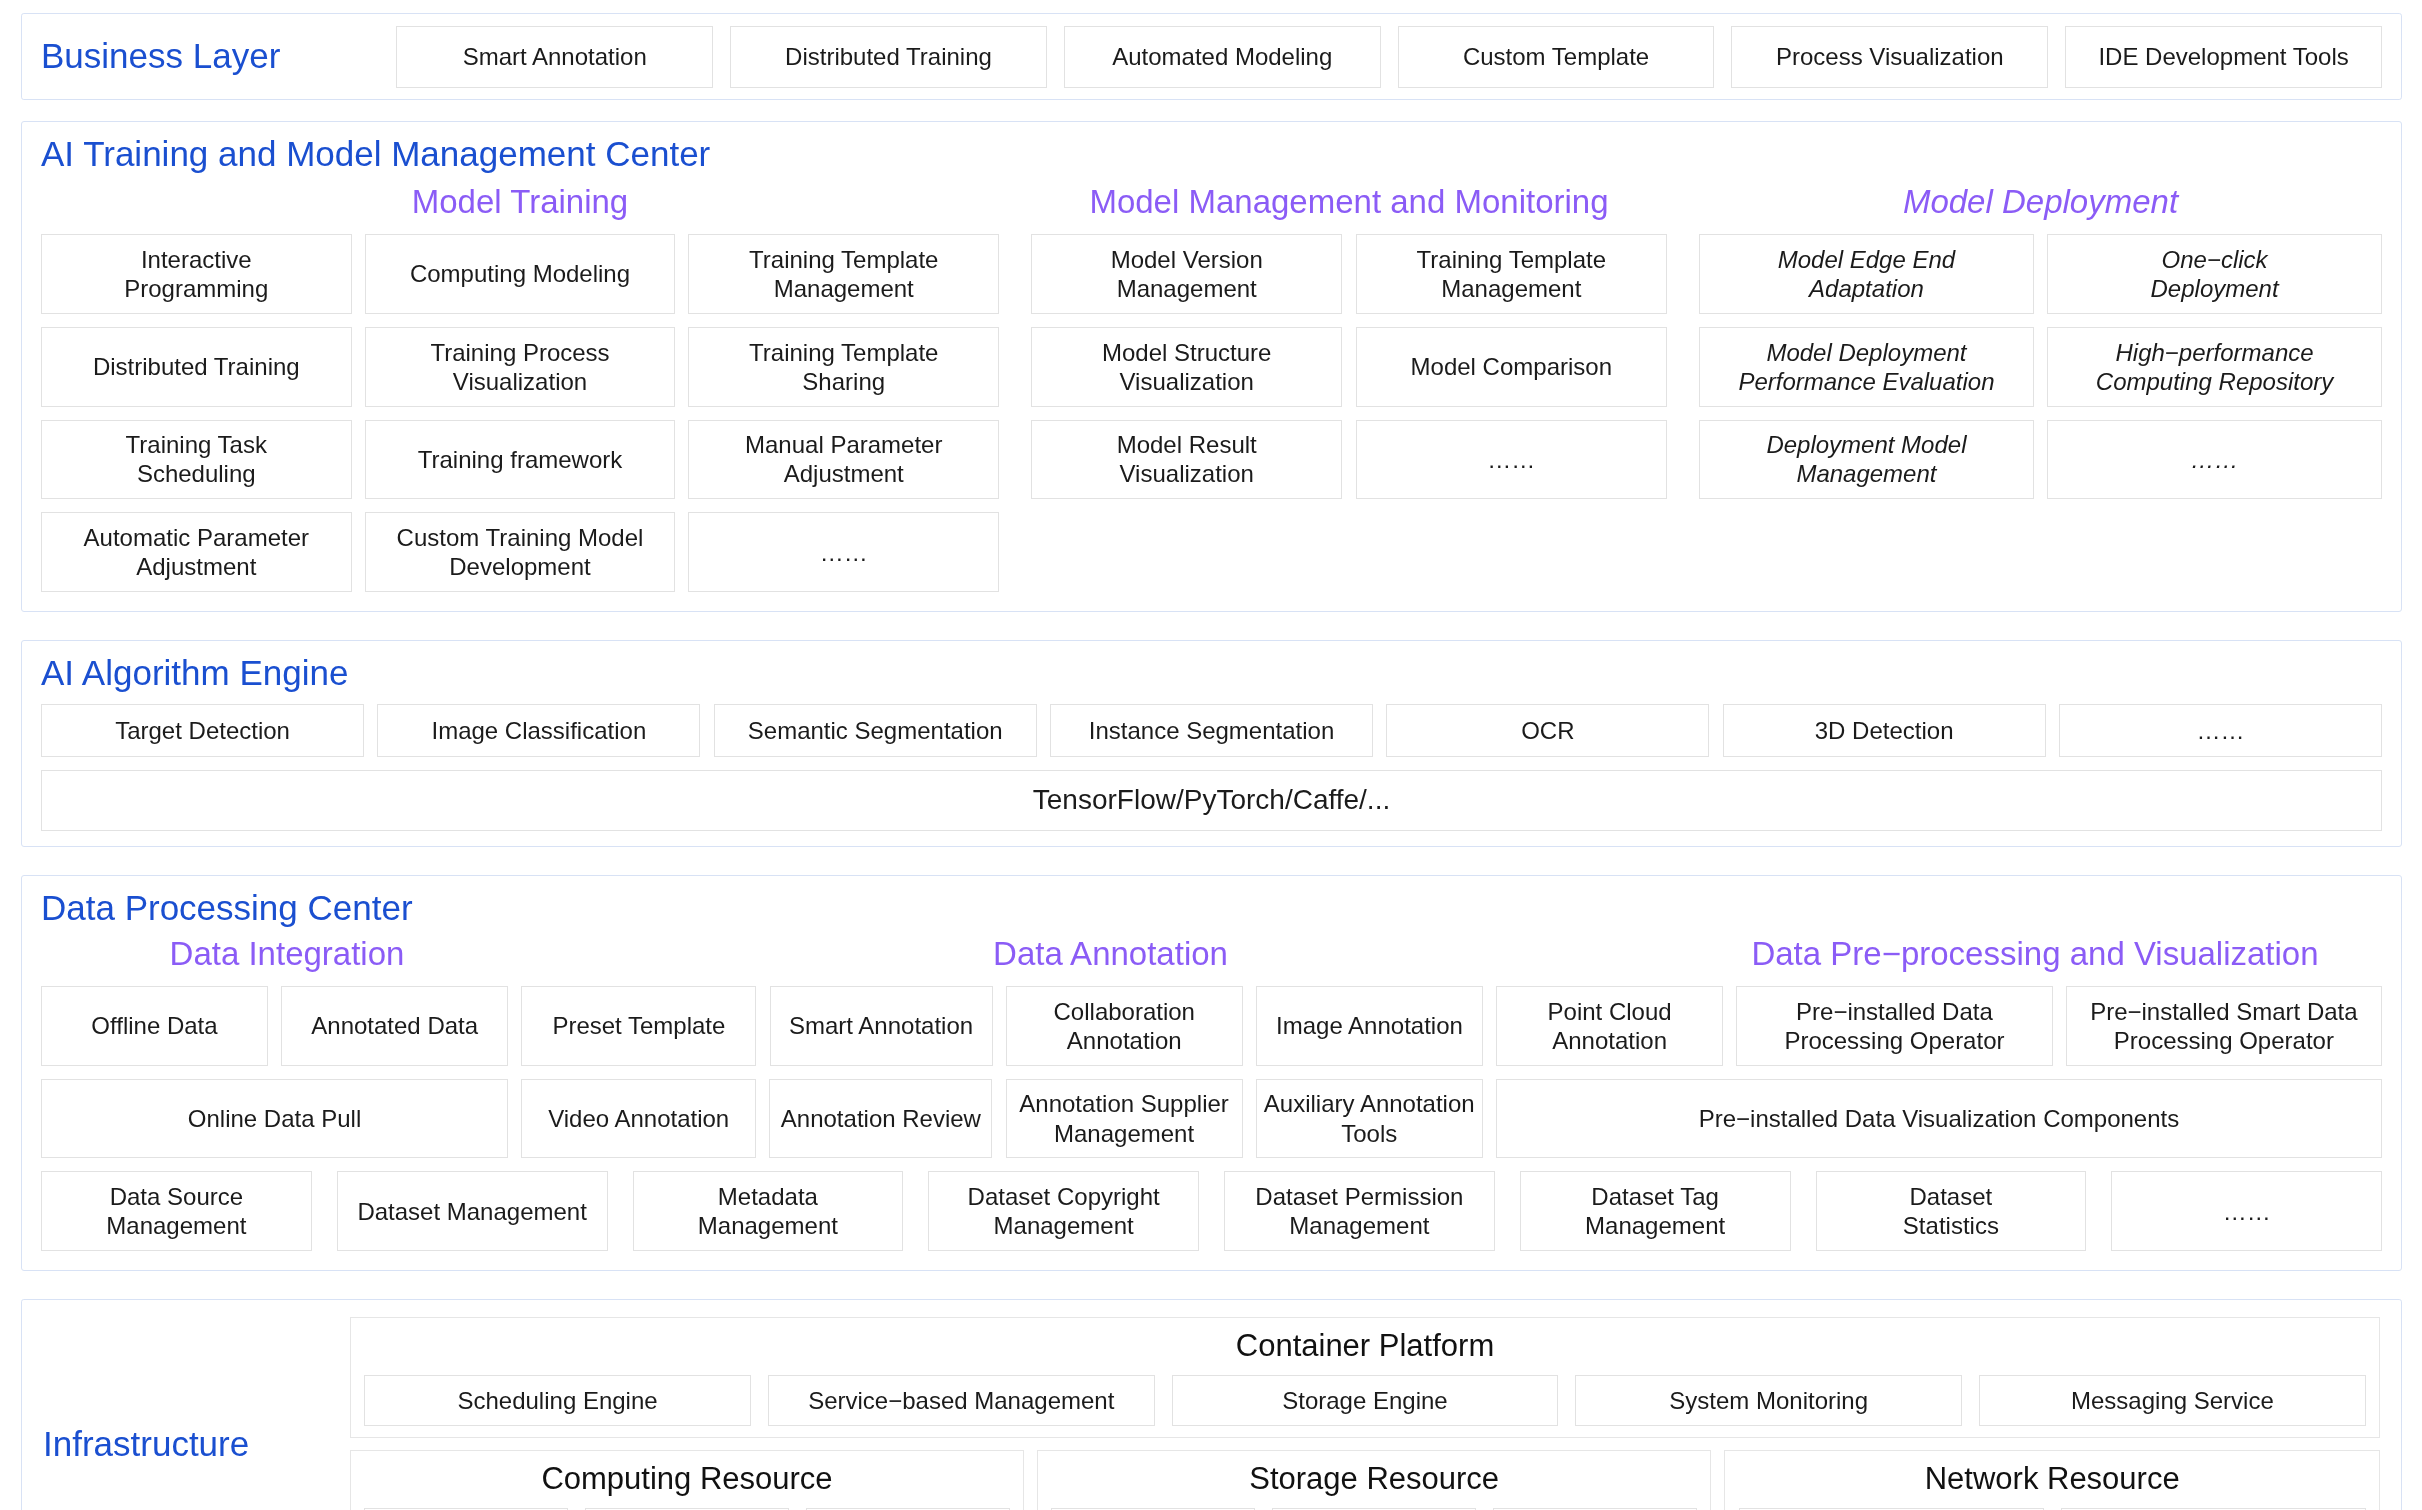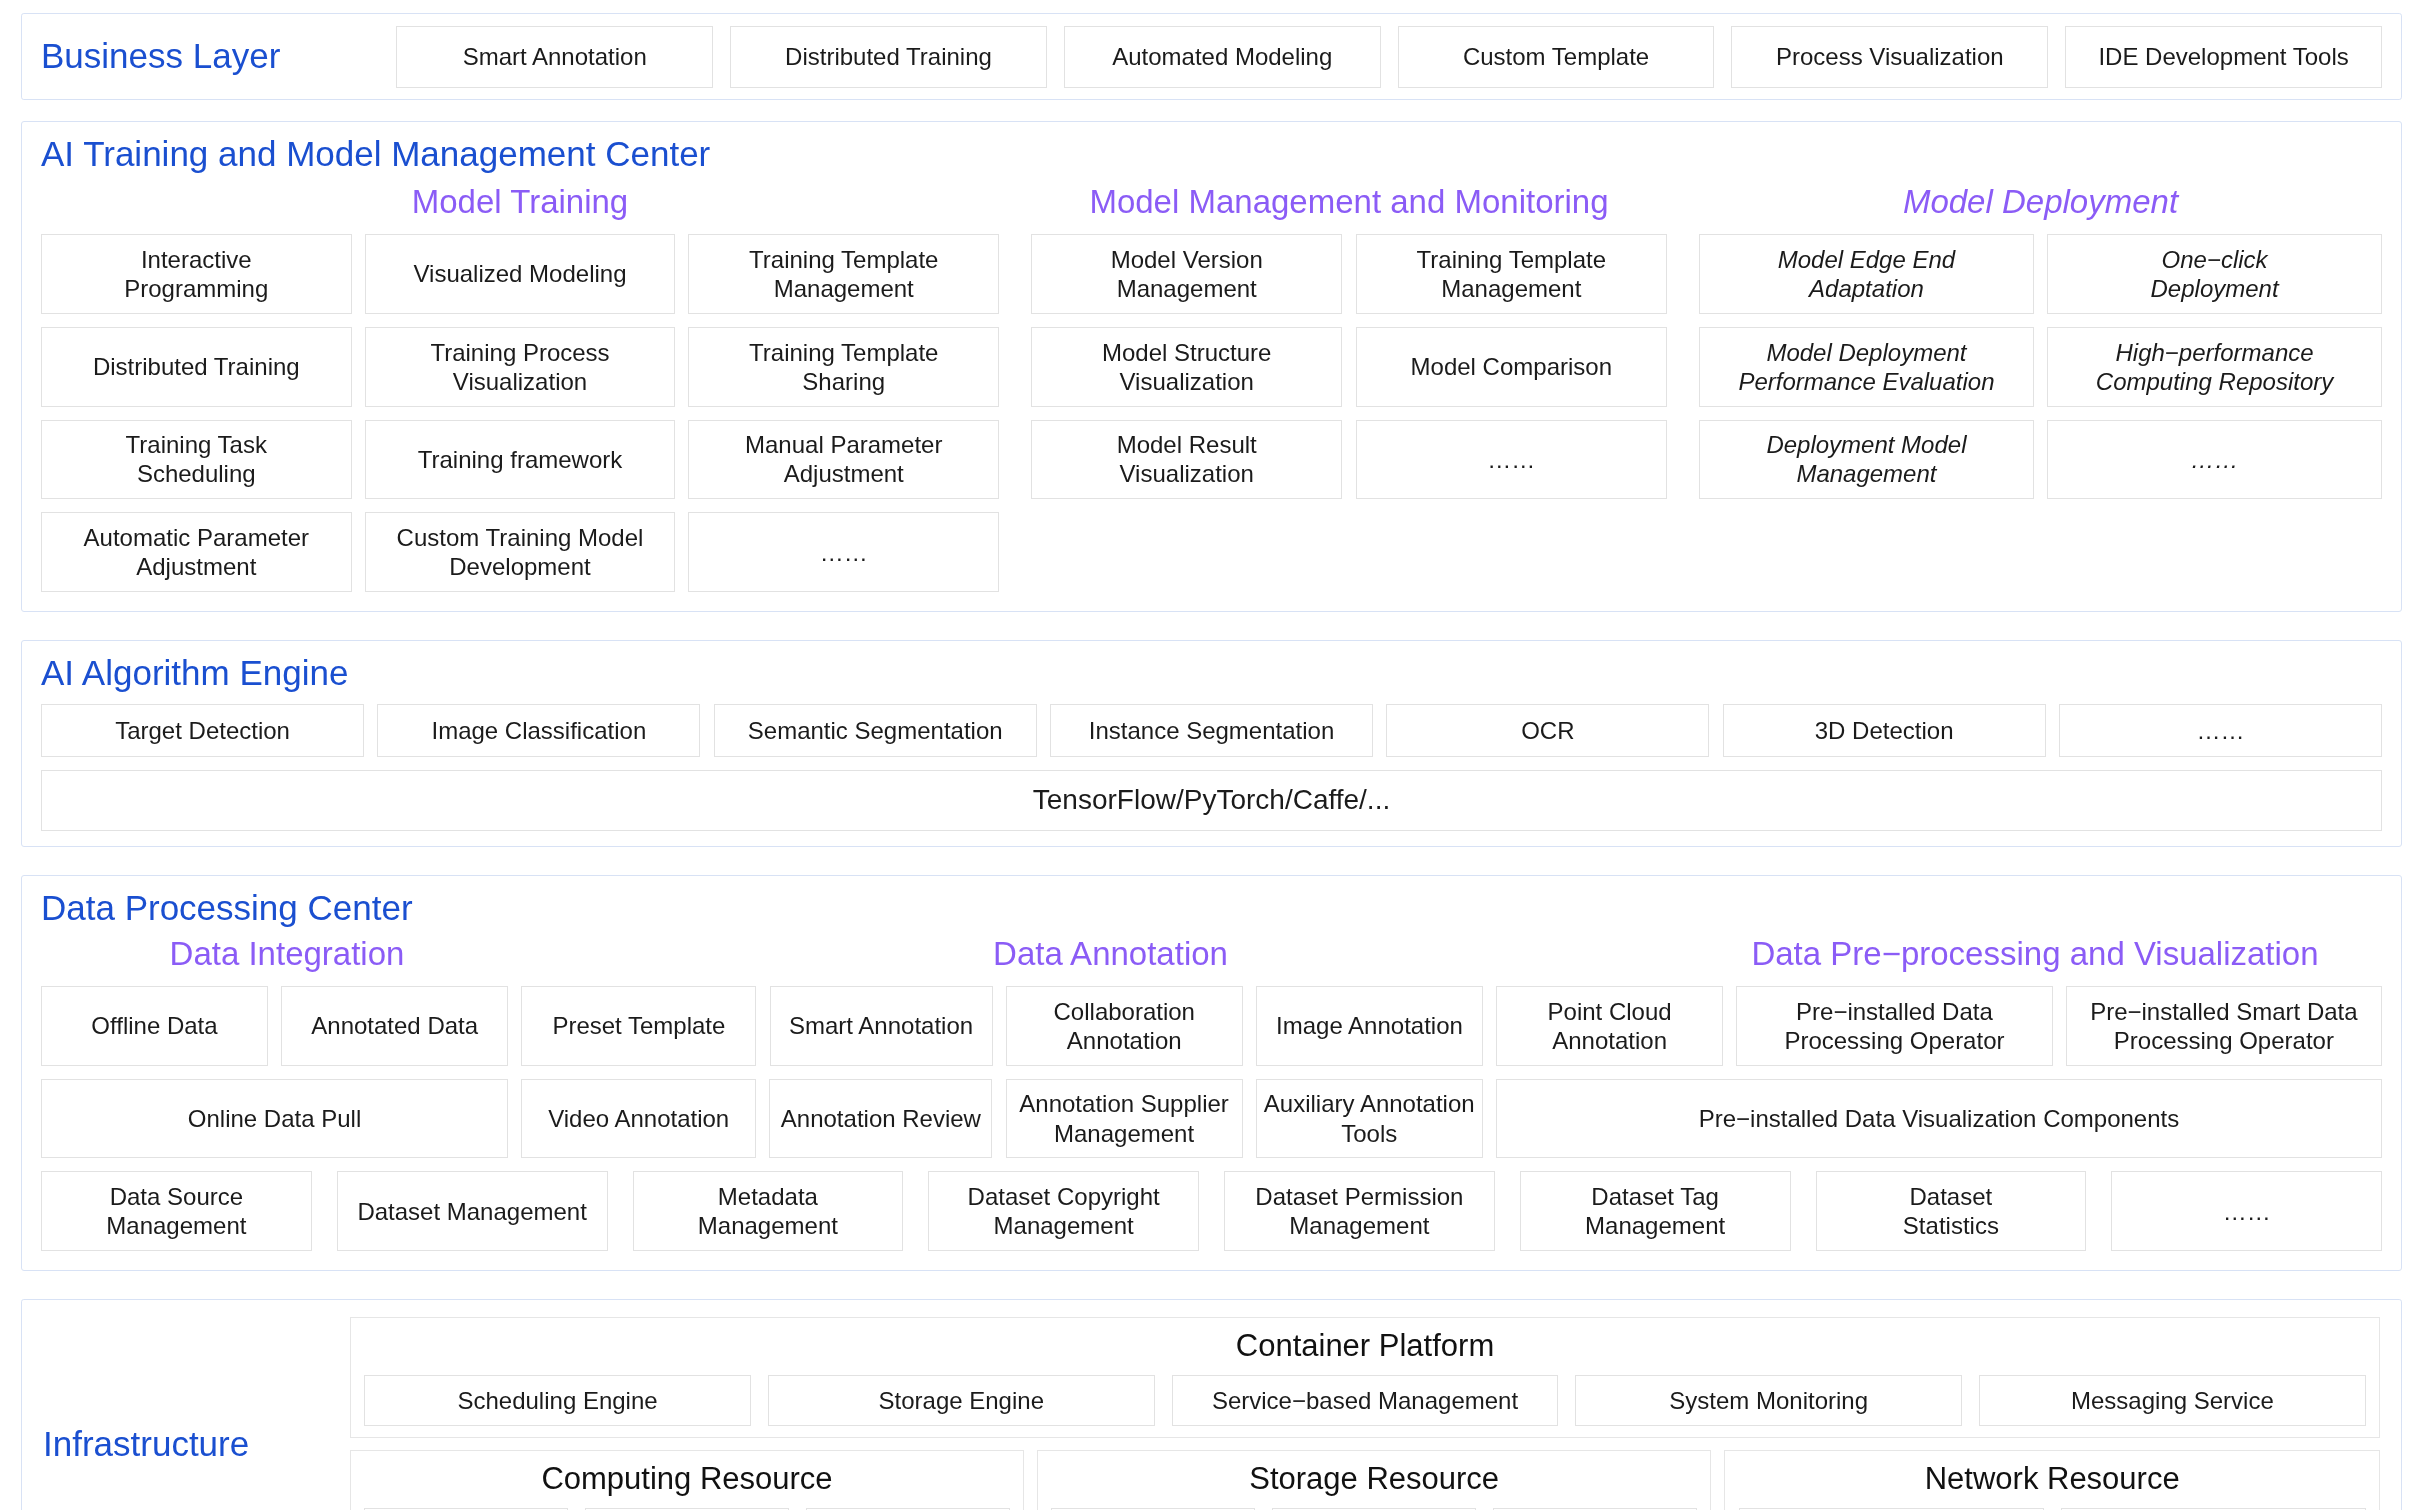--- a/index.html
+++ b/index.html
@@ -160,21 +160,21 @@
 <div class="layer">
   <div class="layer-title">AI Training and Model Management Center</div>
 
   <div class="three-col">
 
     <div class="col-training">
       <div class="col-title">Model Training</div>
       <div class="col-body">
         <div class="grid-row">
           <div class="cell">Interactive<br>Programming</div>
-          <div class="cell">Visualized Modeling</div>
+          <div class="cell">Computing Modeling</div>
           <div class="cell">Training Template<br>Management</div>
         </div>
         <div class="grid-row">
           <div class="cell">Distributed Training</div>
           <div class="cell">Training Process<br>Visualization</div>
           <div class="cell">Training Template<br>Sharing</div>
         </div>
         <div class="grid-row">
           <div class="cell">Training Task<br>Scheduling</div>
           <div class="cell">Training framework</div>
@@ -285,22 +285,22 @@
 
 <div class="infra">
   <div class="infra-title layer-title">Infrastructure</div>
 
   <div class="infra-right">
 
     <div class="panel">
       <div class="panel-title">Container Platform</div>
       <div class="panel-row">
         <div class="cell">Scheduling Engine</div>
+        <div class="cell">Service−based Management</div>
         <div class="cell">Storage Engine</div>
-        <div class="cell">Service−based Management</div>
         <div class="cell">System Monitoring</div>
         <div class="cell">Messaging Service</div>
       </div>
     </div>
 
     <div class="infra-bottom">
 
       <div class="panel compute">
         <div class="panel-title">Computing Resource</div>
         <div class="panel-row">

